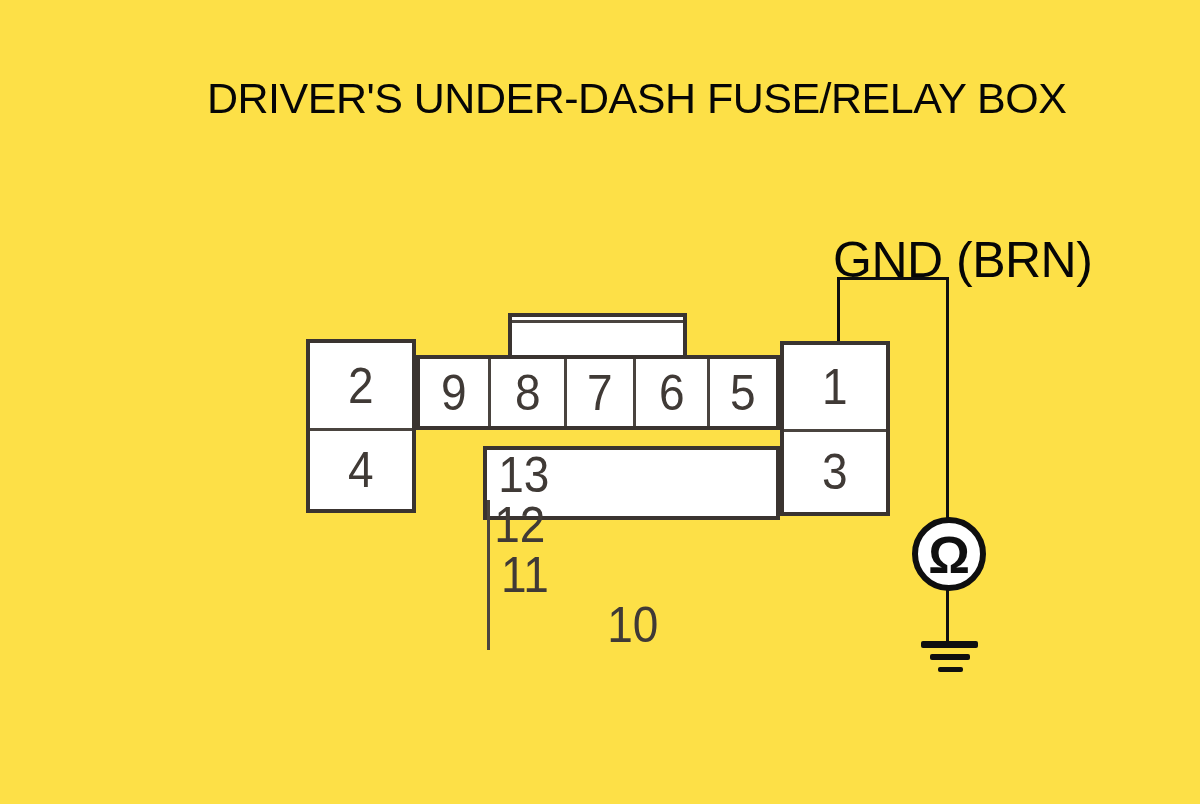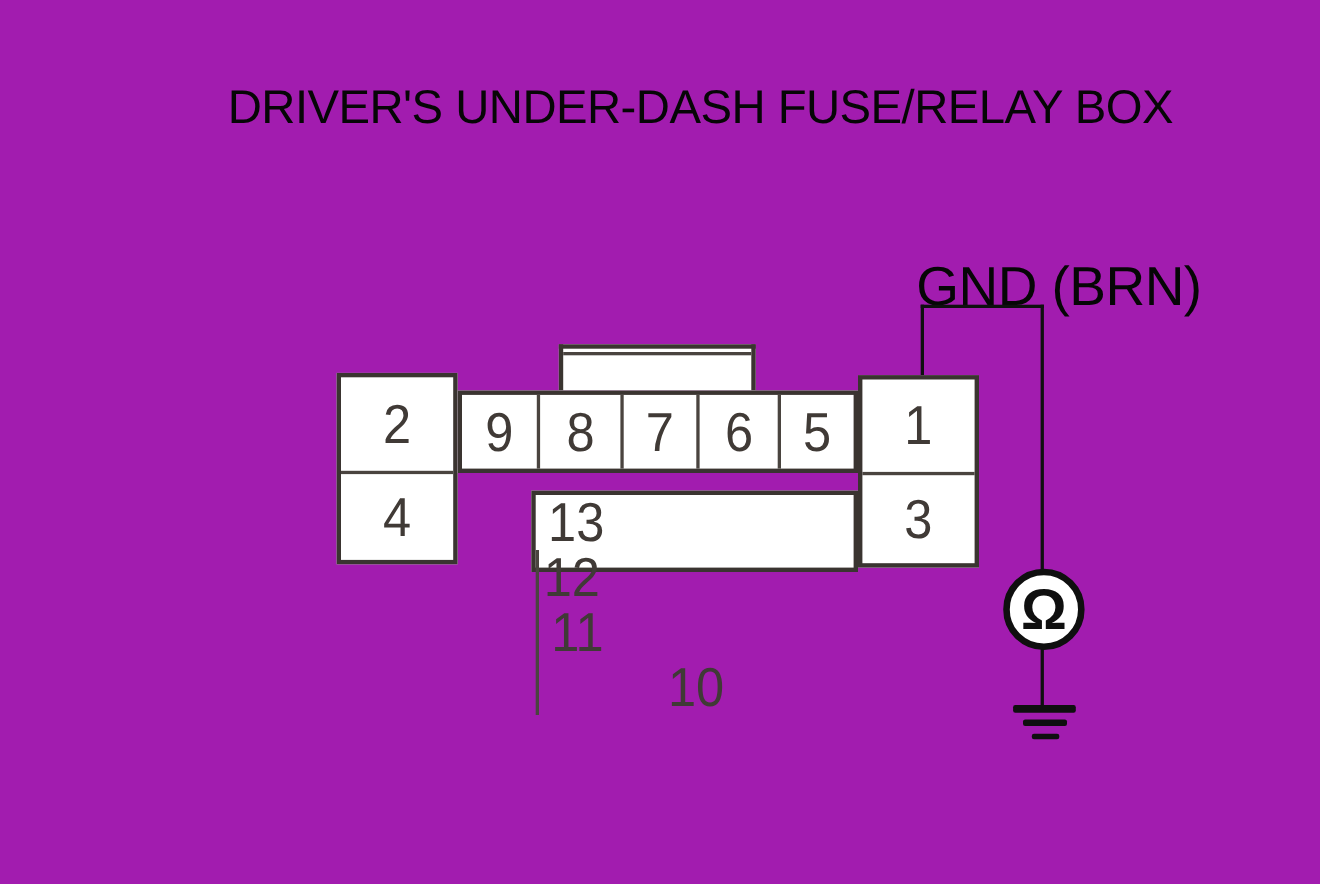--- a/index.html
+++ b/index.html
@@ -4,21 +4,21 @@
 <style>
   html, body {
     margin: 0;
     padding: 0;
     background: #ffffff;
   }
   #page {
     position: relative;
     width: 1200px;
     height: 804px;
-    background: #a21caf;
+    background: #fde047;
     overflow: hidden;
     font-family: "Liberation Sans", sans-serif;
     color: #0a0a0a;
   }
   .abs { position: absolute; }
 
   
   #title {
     left: 207px;
     top: 76px;

